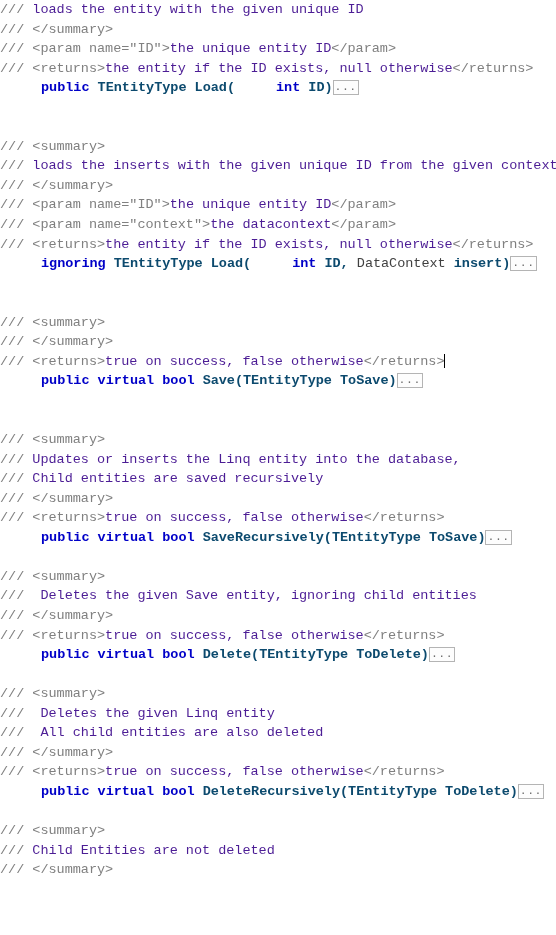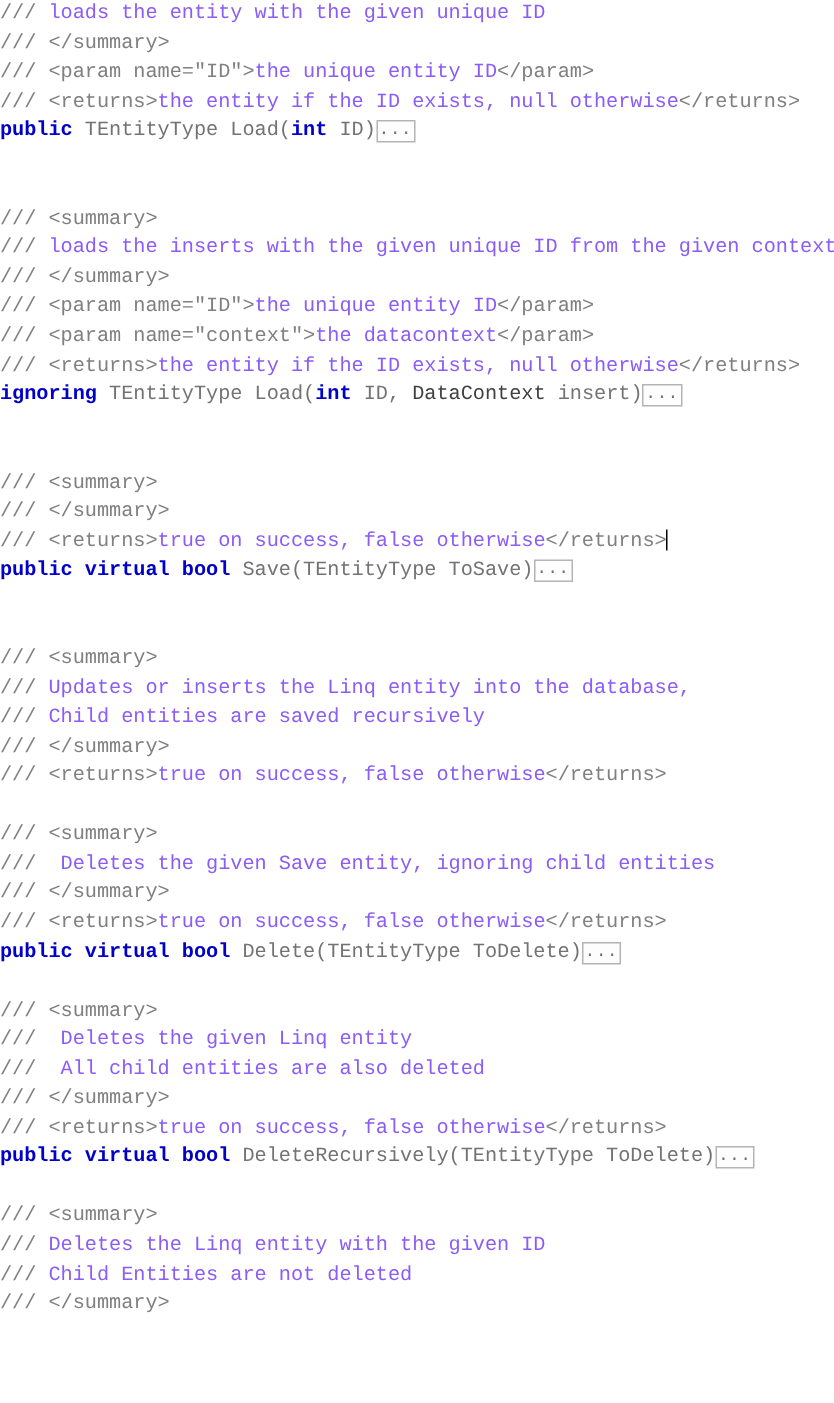--- a/index.html
+++ b/index.html
@@ -28,24 +28,24 @@
     white-space: pre;
     letter-spacing: -0.02px;
     color: #000000;
     position: relative;
   }
   .code-line.blank {
     
   }
   
   .tok-doc        { color: #808080; }  
-  .tok-doctext    { color: #8b5cf6; }  
-  .tok-keyword    { color: #0000C8; font-weight: bold; }
+  .tok-doctext    { color: #4c1d95; }  
+  .tok-keyword    { color: #0000C8; font-weight: bold; padding-left: 41px; }
   .tok-type       { color: #404040; }
-  .tok-plain      { color: #737373; }
+  .tok-plain      { color: #0c4a6e; font-weight: bold; }
   
   .tok-collapsed {
     display: inline-block;
     border: 1px solid #b4b4b4;
     background: #fdfdfd;
     color: #6e6e6e;
     font-size: 11.5px;
     line-height: 12px;
     height: 13px;
     padding: 0 1px;
@@ -87,31 +87,31 @@
     <div class="code-line"><span class="tok-doc">/// &lt;/summary&gt;</span></div>
     <div class="code-line"><span class="tok-doc">/// &lt;returns&gt;</span><span class="tok-doctext">true on success, false otherwise</span><span class="tok-doc">&lt;/returns&gt;</span><span class="caret"></span></div>
     <div class="code-line"><span class="tok-keyword">public virtual bool</span><span class="tok-plain"> Save(TEntityType ToSave)</span><span class="tok-collapsed">...</span></div>
     <div class="code-line blank">&nbsp;</div>
     <div class="code-line blank">&nbsp;</div>
     <div class="code-line"><span class="tok-doc">/// &lt;summary&gt;</span></div>
     <div class="code-line"><span class="tok-doc">/// </span><span class="tok-doctext">Updates or inserts the Linq entity into the database,</span></div>
     <div class="code-line"><span class="tok-doc">/// </span><span class="tok-doctext">Child entities are saved recursively</span></div>
     <div class="code-line"><span class="tok-doc">/// &lt;/summary&gt;</span></div>
     <div class="code-line"><span class="tok-doc">/// &lt;returns&gt;</span><span class="tok-doctext">true on success, false otherwise</span><span class="tok-doc">&lt;/returns&gt;</span></div>
+    <div class="code-line"><span class="tok-keyword">public virtual bool</span><span class="tok-plain"> SaveRecursively(TEntityType ToSave)</span><span class="tok-collapsed">...</span></div>
     <div class="code-line blank">&nbsp;</div>
     <div class="code-line"><span class="tok-doc">/// &lt;summary&gt;</span></div>
     <div class="code-line"><span class="tok-doc">/// </span><span class="tok-doctext"> Deletes the given Save entity, ignoring child entities</span></div>
     <div class="code-line"><span class="tok-doc">/// &lt;/summary&gt;</span></div>
     <div class="code-line"><span class="tok-doc">/// &lt;returns&gt;</span><span class="tok-doctext">true on success, false otherwise</span><span class="tok-doc">&lt;/returns&gt;</span></div>
     <div class="code-line"><span class="tok-keyword">public virtual bool</span><span class="tok-plain"> Delete(TEntityType ToDelete)</span><span class="tok-collapsed">...</span></div>
     <div class="code-line blank">&nbsp;</div>
     <div class="code-line"><span class="tok-doc">/// &lt;summary&gt;</span></div>
     <div class="code-line"><span class="tok-doc">/// </span><span class="tok-doctext"> Deletes the given Linq entity</span></div>
     <div class="code-line"><span class="tok-doc">/// </span><span class="tok-doctext"> All child entities are also deleted</span></div>
     <div class="code-line"><span class="tok-doc">/// &lt;/summary&gt;</span></div>
     <div class="code-line"><span class="tok-doc">/// &lt;returns&gt;</span><span class="tok-doctext">true on success, false otherwise</span><span class="tok-doc">&lt;/returns&gt;</span></div>
     <div class="code-line"><span class="tok-keyword">public virtual bool</span><span class="tok-plain"> DeleteRecursively(TEntityType ToDelete)</span><span class="tok-collapsed">...</span></div>
     <div class="code-line blank">&nbsp;</div>
     <div class="code-line"><span class="tok-doc">/// &lt;summary&gt;</span></div>
-    <div class="code-line"><span class="tok-doc">/// </span><span class="tok-doctext">Deletes the Linq entity with the given ID</span></div>
     <div class="code-line"><span class="tok-doc">/// </span><span class="tok-doctext">Child Entities are not deleted</span></div>
     <div class="code-line"><span class="tok-doc">/// &lt;/summary&gt;</span></div>
   </div>
 
 </body></html>

